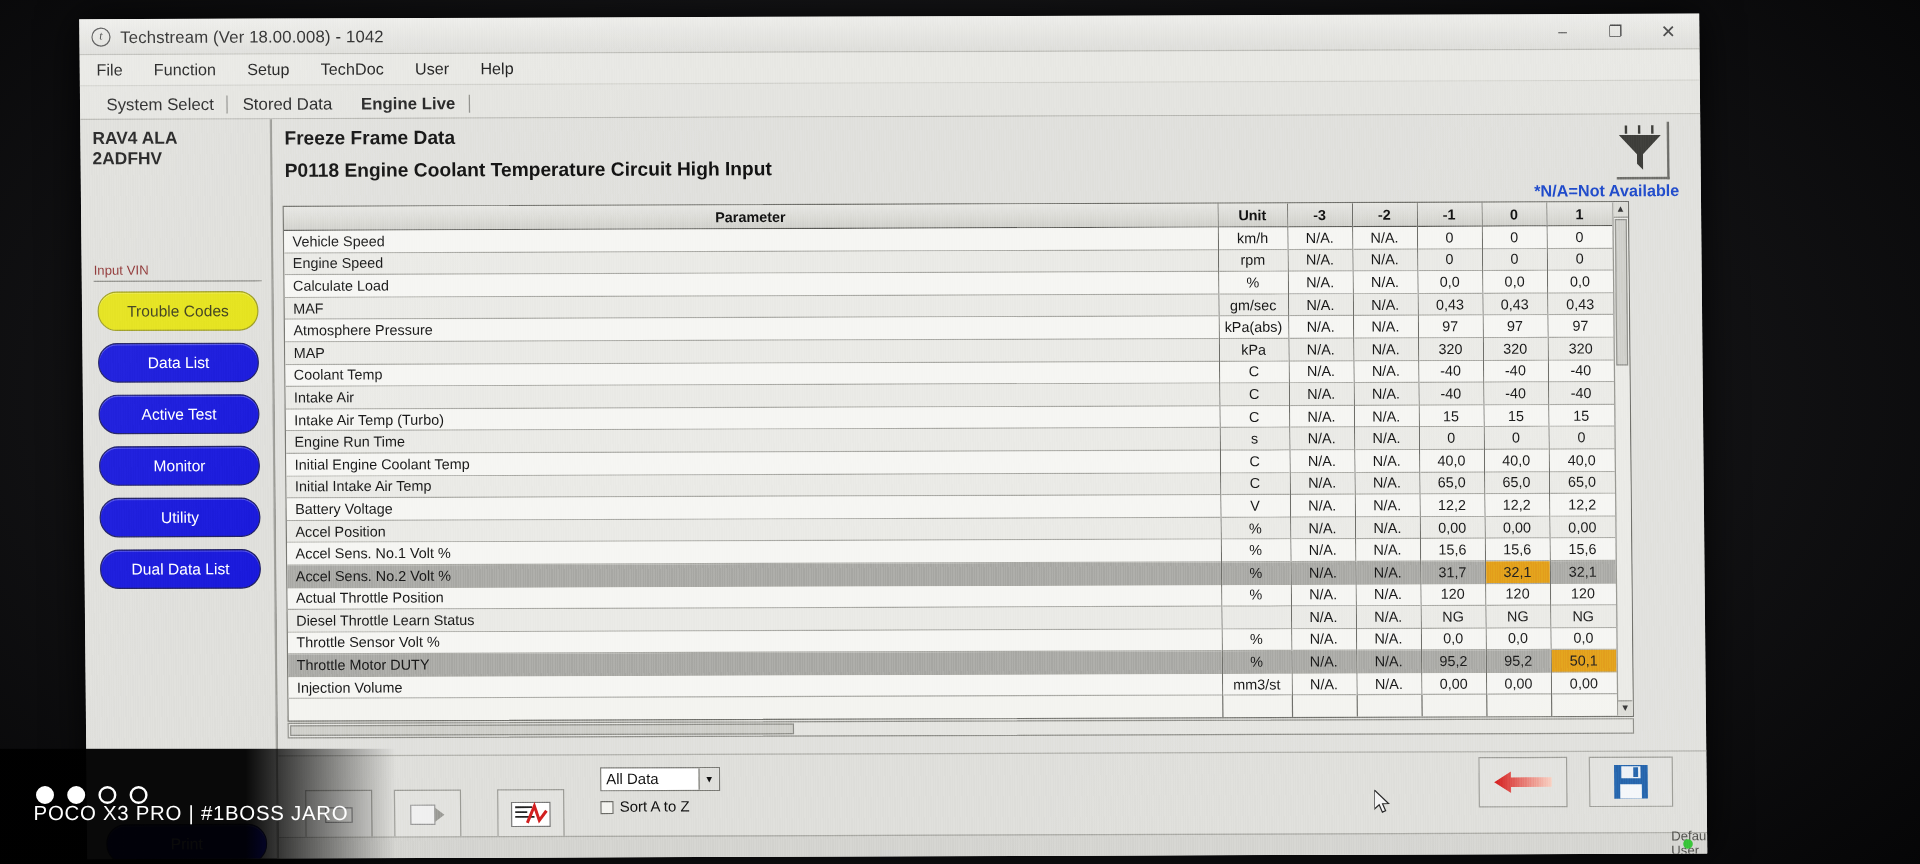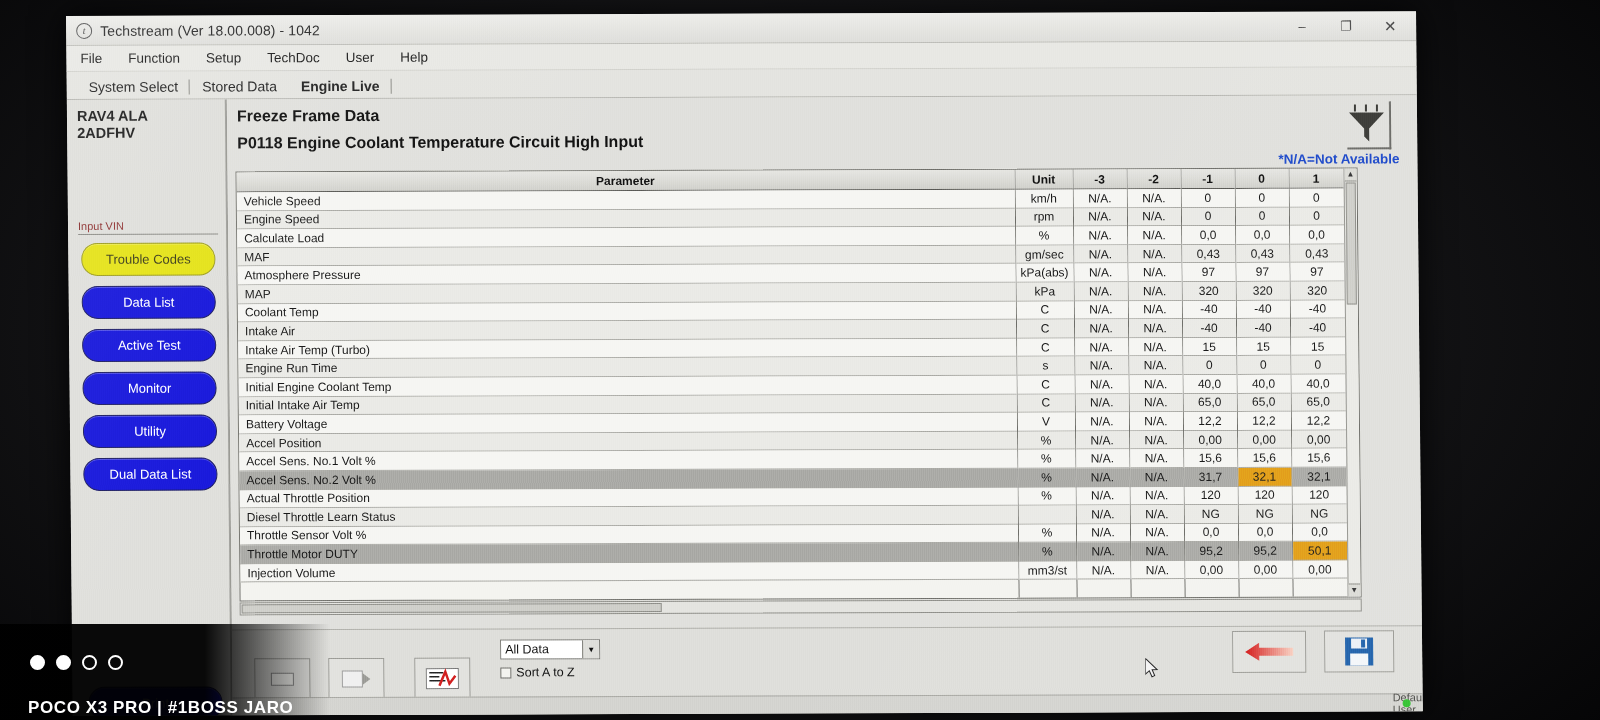--- a/index.html
+++ b/index.html
@@ -168,22 +168,22 @@
   
   .cursor { position:absolute; left:913px; top:562px; z-index:70; }
 
   
   .wm { position:absolute; left:0; bottom:0; width:330px; height:96px; z-index:90;
         background:linear-gradient(to right, rgba(0,0,0,.96) 62%, rgba(0,0,0,0) 100%);
         pointer-events:none; }
   .wm-dots { position:absolute; left:30px; bottom:50px; display:flex; gap:11px; align-items:center; }
   .dot { width:15px; height:15px; border-radius:50%; border:2px solid #fff; }
   .dot.on { background:#fff; }
-  .wm-text { position:absolute; left:28px; bottom:2px; color:#fff;
-             font-size:17px; font-weight:bold; letter-spacing:.6px; white-space:nowrap; }
+  .wm-text { position:absolute; left:28px; bottom:32px; color:#fff;
+             font-size:17px; font-weight:normal; letter-spacing:.6px; white-space:nowrap; }
 </style>
 </head>
 <body>
 
 <div id="root">
   <div class="photo-bg"></div>
 
   <div class="screen">
 
     <div class="titlebar">

